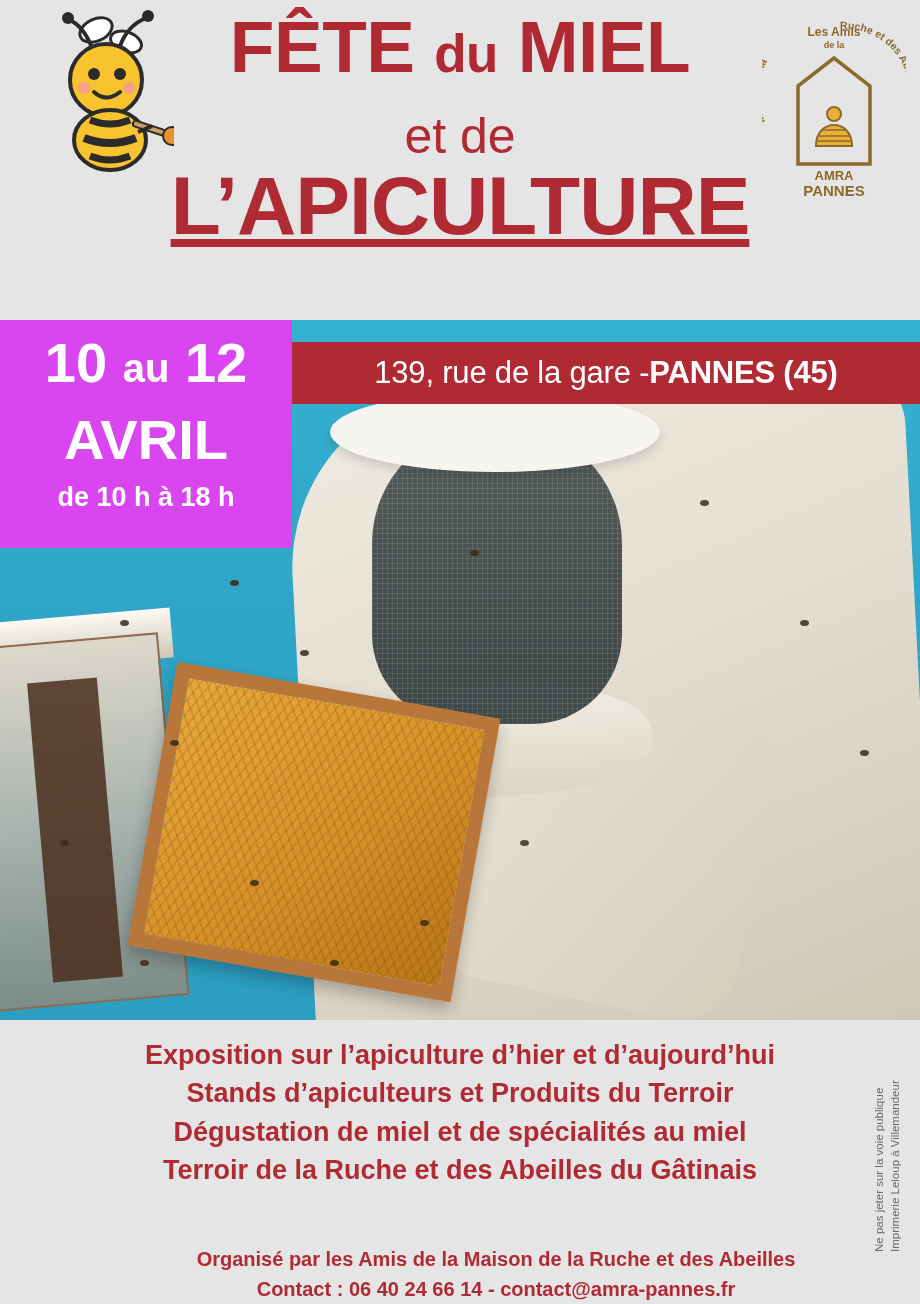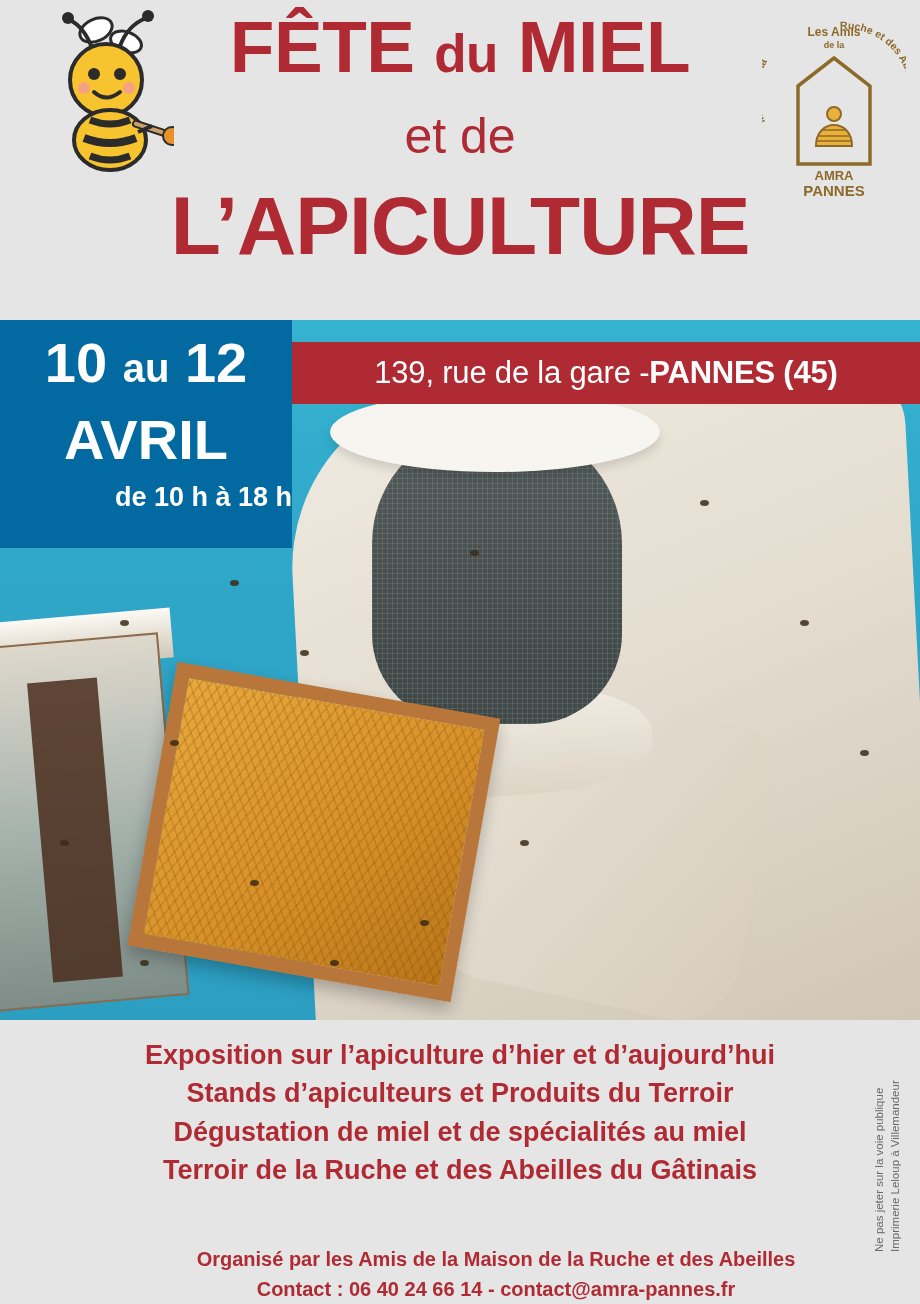--- a/index.html
+++ b/index.html
@@ -58,21 +58,22 @@
     font-size: 50px;
     font-weight: normal;
     margin-top: 28px;
     line-height: 1.0;
   }
   .line3 {
     font-size: 82px;
     font-weight: bold;
     letter-spacing: -1px;
     line-height: 1.0;
-    margin-top: 24px;
+    margin-top: 4px;
+    text-decoration: underline;
   }
 
   .assoc-logo {
     position: absolute;
     right: 14px;
     top: 14px;
     width: 144px;
     height: 186px;
   }
 
@@ -206,21 +207,21 @@
     opacity: .85;
   }
 
   
   .date-badge {
     position: absolute;
     left: 0;
     top: 0;
     width: 292px;
     height: 228px;
-    background: #0369a1;
+    background: #d946ef;
     color: #ffffff;
     padding: 14px 0 0 0;
     box-sizing: border-box;
   }
   .date-line1 {
     font-size: 56px;
     font-weight: bold;
     text-align: center;
     line-height: 1.05;
     white-space: nowrap;
@@ -229,21 +230,21 @@
   .date-line2 {
     font-size: 56px;
     font-weight: bold;
     text-align: center;
     line-height: 1.05;
     margin-top: 18px;
   }
   .date-line3 {
     font-size: 27px;
     font-weight: bold;
-    text-align: right;
+    text-align: center;
     margin-top: 12px;
   }
   .addr-banner {
     position: absolute;
     left: 292px;
     top: 22px;
     width: 628px;
     height: 62px;
     background: #b02a33;
     color: #ffffff;

